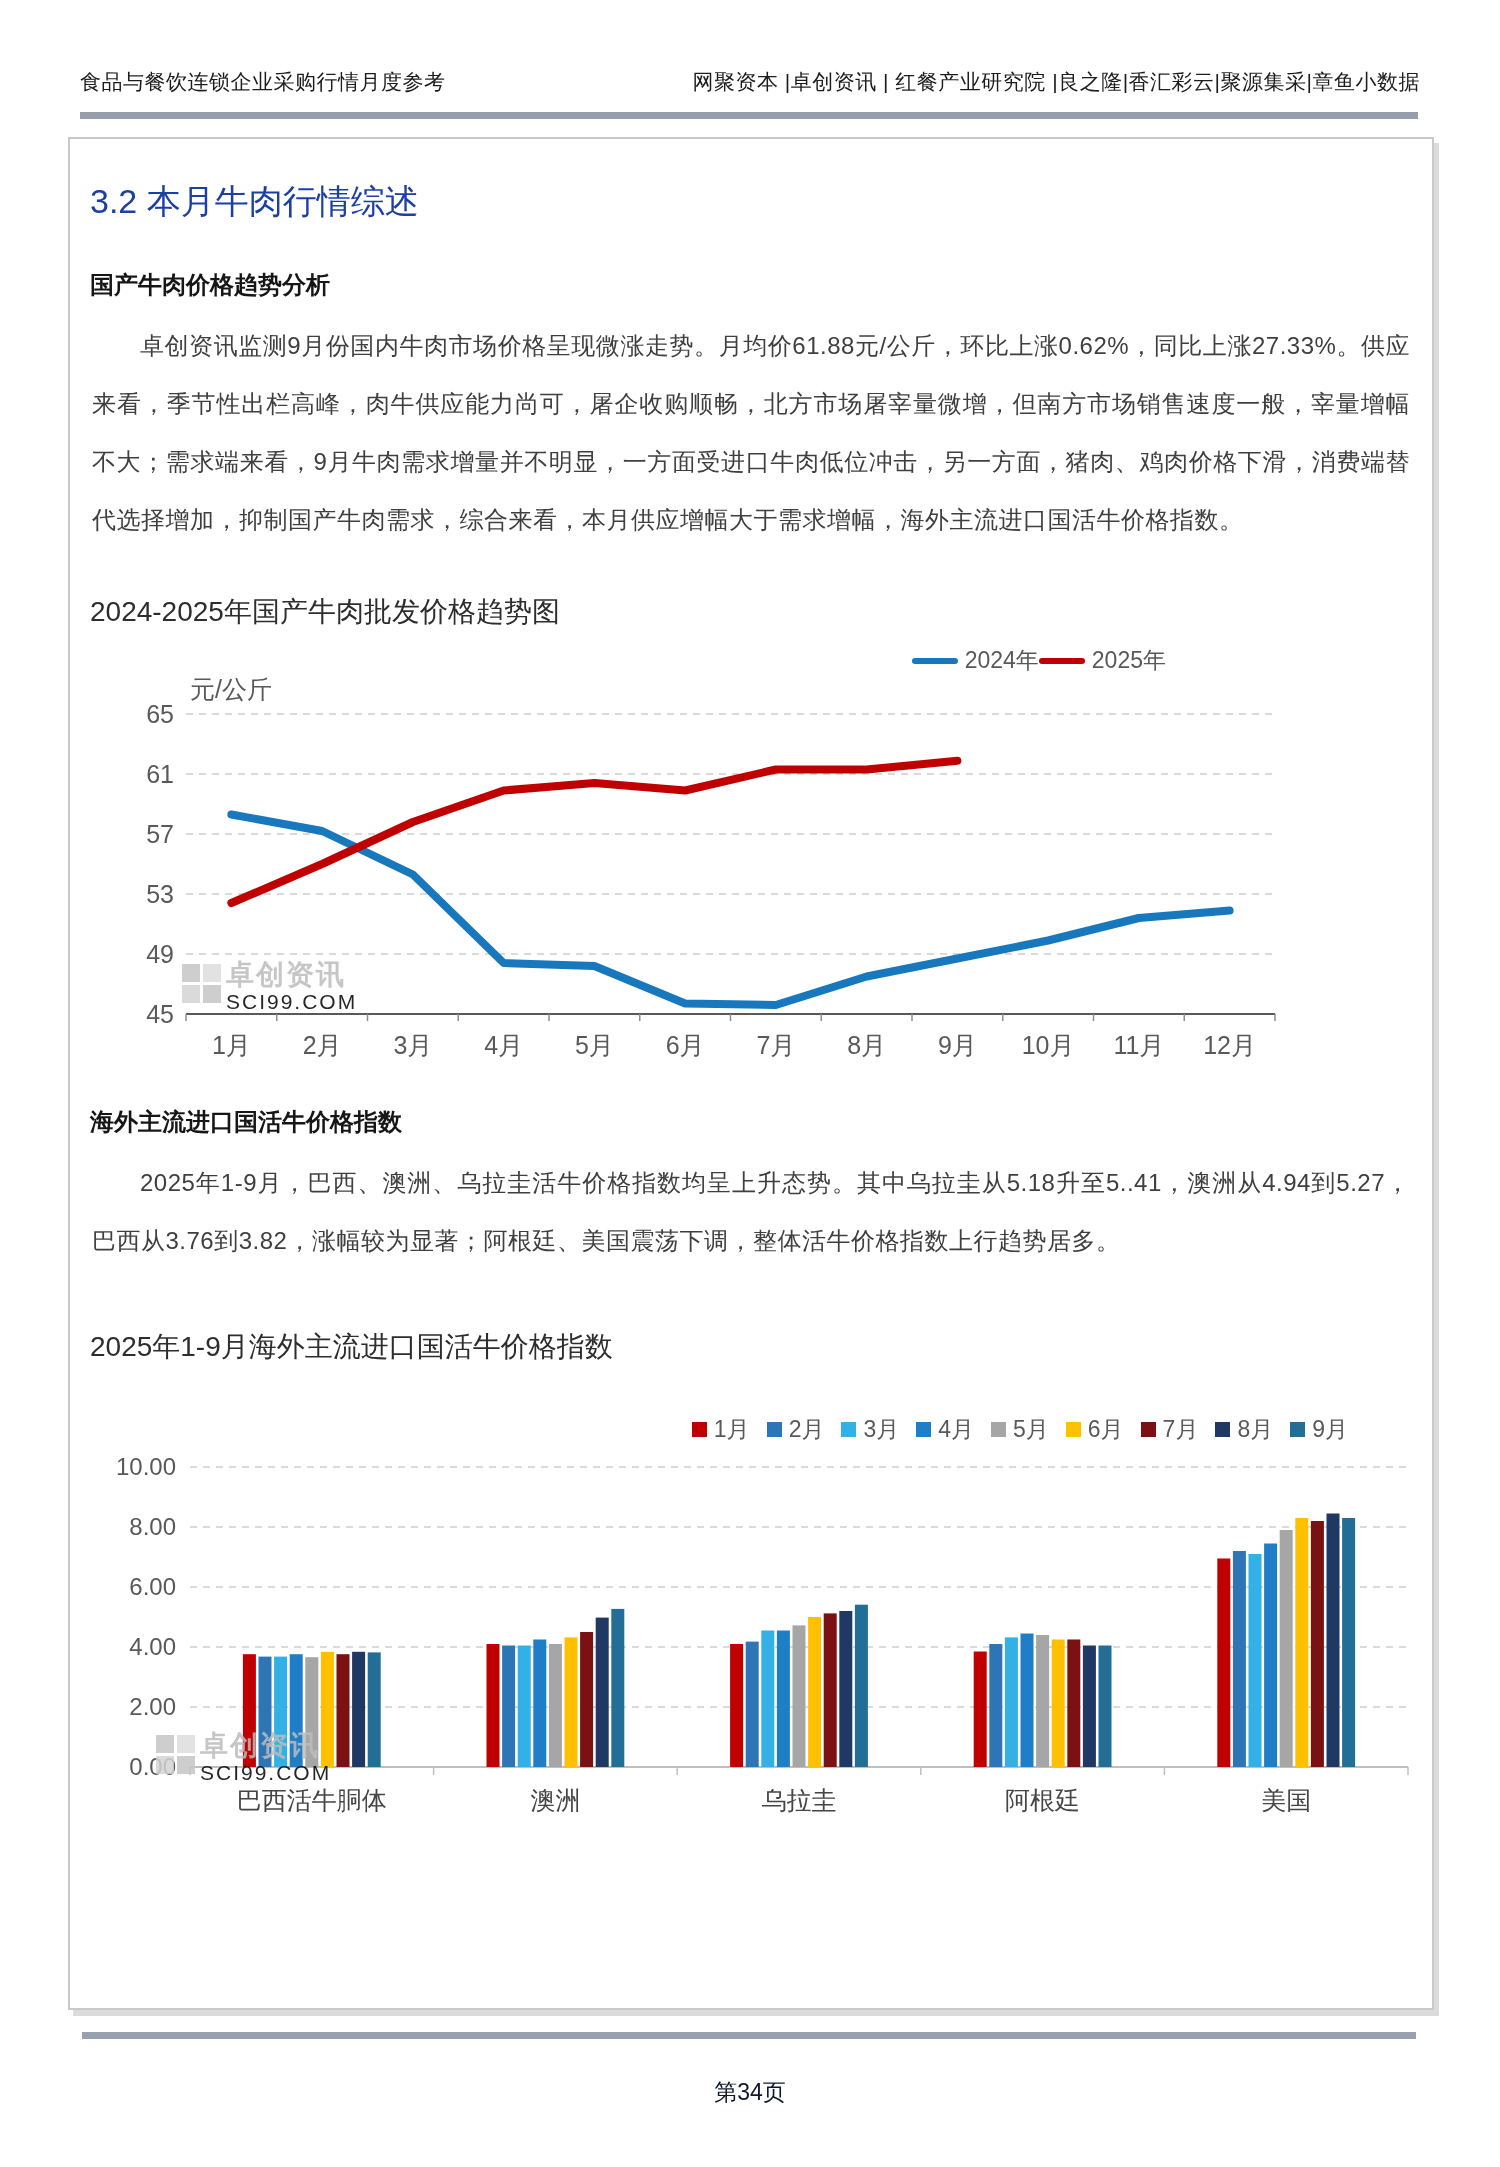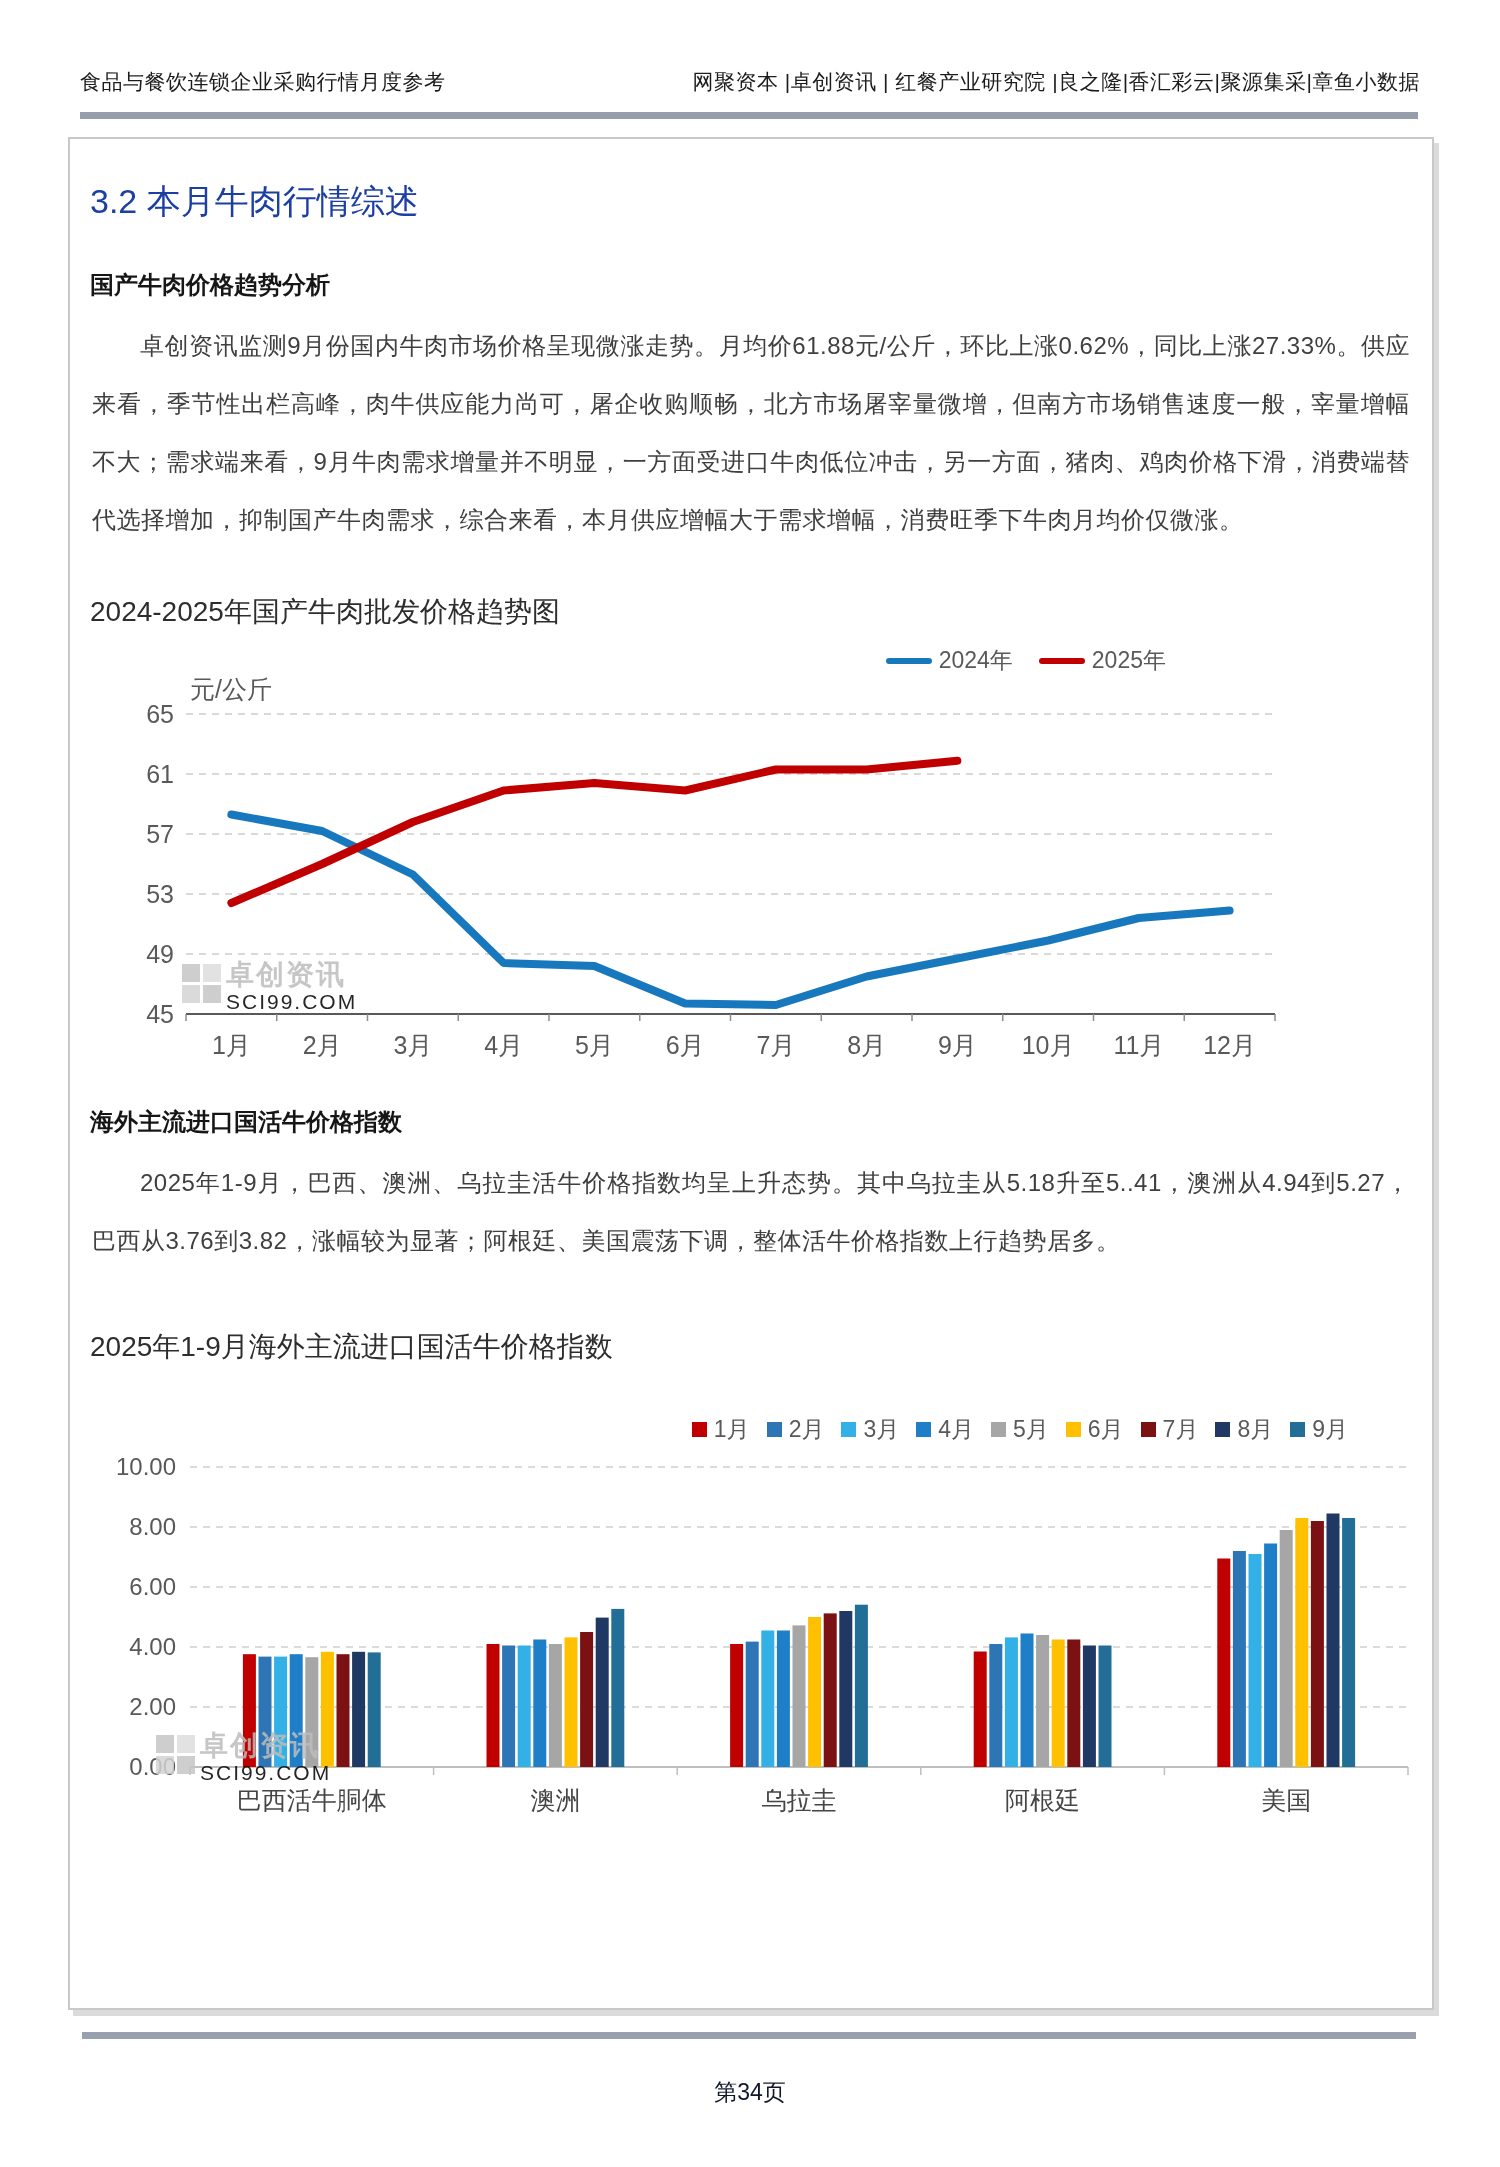--- a/index.html
+++ b/index.html
@@ -23,21 +23,21 @@
   }
   .section-title{font-size:34px;color:#1C3FA3;margin:14px 0 0 0;font-weight:400;}
   .sub-heading{font-size:24px;font-weight:700;color:#161616;margin:44px 0 0 0;}
   .body-para{
     font-size:24px;color:#3F3F3F;line-height:58px;text-align:justify;
     text-indent:2em;margin:16px 2px 0 2px;letter-spacing:.5px;
   }
   
   .chart-block{position:relative;margin-top:44px;}
   .chart-title{font-size:28px;color:#2d2d2d;margin:0 0 6px 0;}
-  .legend-row{display:flex;justify-content:flex-end;align-items:center;gap:26px;
+  .legend-row{display:flex;justify-content:flex-end;align-items:center;
     font-size:23px;color:#595959;}
   .legend-row.line-legend{padding-right:246px;margin:14px 0 0 0;}
   .legend-row.bar-legend{padding-right:64px;margin:48px 0 2px 0;gap:17px;}
   .legend-item{display:flex;align-items:center;gap:7px;}
   .legend-line-swatch{width:46px;height:6px;border-radius:3px;}
   .legend-square-swatch{width:15px;height:15px;}
   .chart-svg-wrap{position:relative;}
   svg text{font-family:"Liberation Sans","DejaVu Sans",sans-serif;}
   
   .watermark{position:absolute;display:flex;gap:4px;align-items:flex-start;opacity:.85;pointer-events:none;}
@@ -62,21 +62,21 @@
   <span>食品与餐饮连锁企业采购行情月度参考</span>
   <span>网聚资本 |卓创资讯 | 红餐产业研究院 |良之隆|香汇彩云|聚源集采|章鱼小数据</span>
 </div>
 <div class="header-rule"></div>
 
 <div class="content-box">
 
   <h1 class="section-title">3.2 本月牛肉行情综述</h1>
 
   <h2 class="sub-heading">国产牛肉价格趋势分析</h2>
-  <p class="body-para">卓创资讯监测9月份国内牛肉市场价格呈现微涨走势。月均价61.88元/公斤，环比上涨0.62%，同比上涨27.33%。供应来看，季节性出栏高峰，肉牛供应能力尚可，屠企收购顺畅，北方市场屠宰量微增，但南方市场销售速度一般，宰量增幅不大；需求端来看，9月牛肉需求增量并不明显，一方面受进口牛肉低位冲击，另一方面，猪肉、鸡肉价格下滑，消费端替代选择增加，抑制国产牛肉需求，综合来看，本月供应增幅大于需求增幅，消费旺季下牛肉月均价仅微涨。</p>
+  <p class="body-para">卓创资讯监测9月份国内牛肉市场价格呈现微涨走势。月均价61.88元/公斤，环比上涨0.62%，同比上涨27.33%。供应来看，季节性出栏高峰，肉牛供应能力尚可，屠企收购顺畅，北方市场屠宰量微增，但南方市场销售速度一般，宰量增幅不大；需求端来看，9月牛肉需求增量并不明显，一方面受进口牛肉低位冲击，另一方面，猪肉、鸡肉价格下滑，消费端替代选择增加，抑制国产牛肉需求，综合来看，本月供应增幅大于需求增幅，海外主流进口国活牛价格指数。</p>
 
   <div class="chart-block">
     <div class="chart-title">2024-2025年国产牛肉批发价格趋势图</div>
     <div class="legend-row line-legend" id="line-legend">
         <div class="legend-item">
           <span class="legend-line-swatch" style="background: rgb(24, 120, 190);"></span>
           <span>2024年</span>
         </div>
         <div class="legend-item">
           <span class="legend-line-swatch" style="background: rgb(192, 0, 0);"></span>

